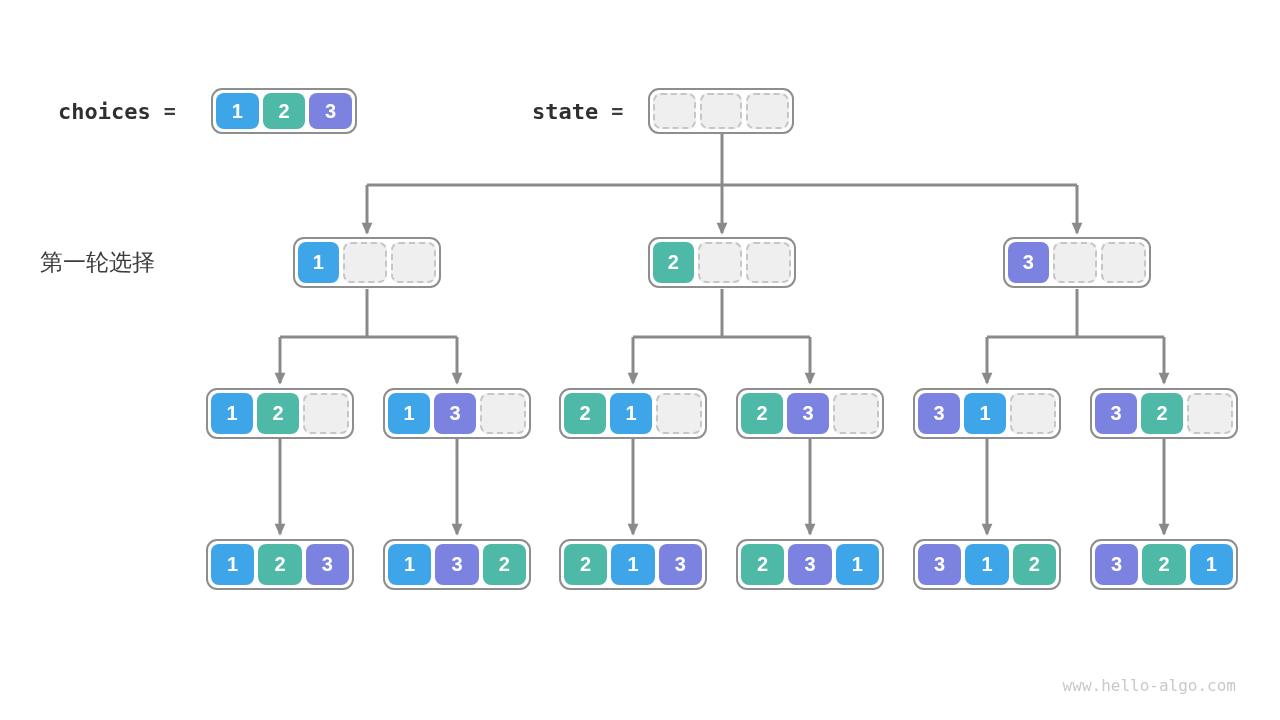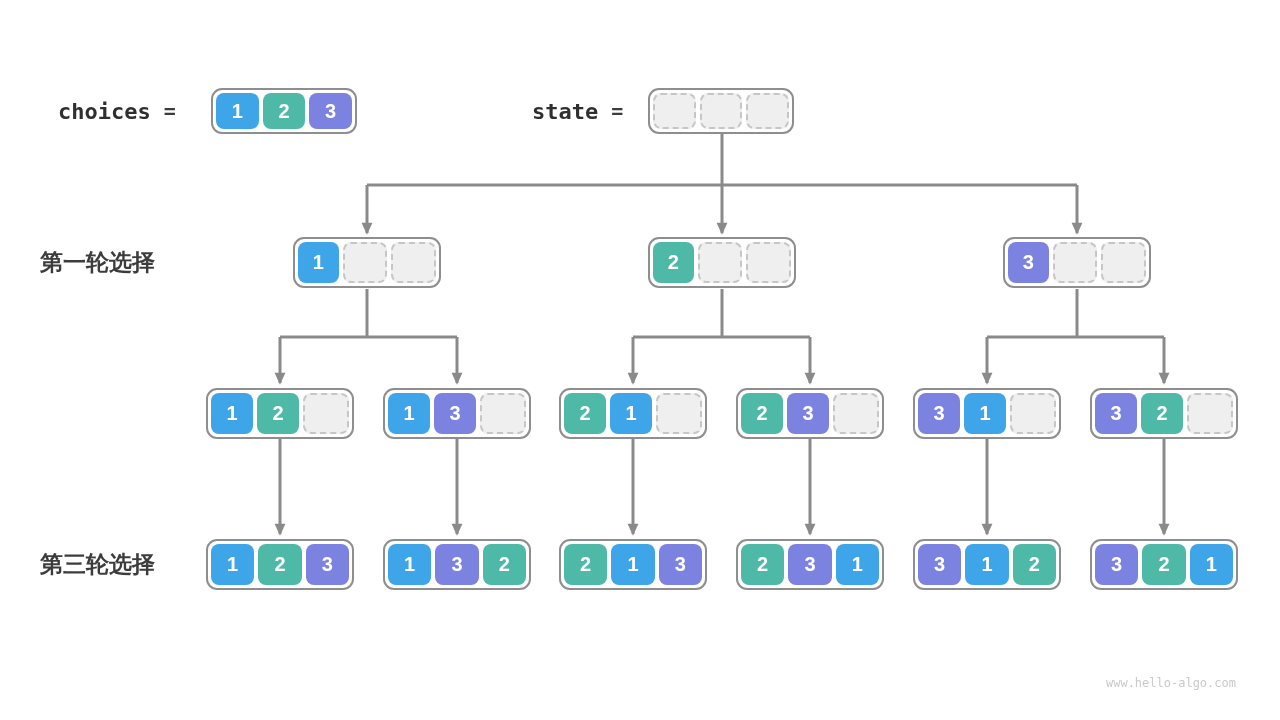--- a/index.html
+++ b/index.html
@@ -36,26 +36,26 @@
     font-family:"Liberation Sans","DejaVu Sans",sans-serif;
     font-weight:bold; font-size:20px; color:var(--cell-ink);
   }
   .cell.v1{background:var(--c1);}
   .cell.v2{background:var(--c2);}
   .cell.v3{background:var(--c3);}
   .cell.empty{background:var(--empty-fill); border:2px dashed var(--empty-border);}
 
   .row-label{
     position:absolute; left:40px; height:51px; display:flex; align-items:center;
-    font-size:23px; color:var(--ink); font-weight:700;
+    font-size:23px; color:var(--ink); font-weight:400;
   }
   .watermark{
     position:absolute; right:44px; top:676px;
     font-family:"DejaVu Sans Mono","Liberation Mono",monospace;
-    font-size:12px; color:var(--wm);
+    font-size:16px; color:var(--wm);
   }
 </style>
 </head>
 <body>
 
 <div class="canvas">
 
   <svg class="connectors" viewBox="0 0 1280 720">
     <defs>
       <marker id="ah" viewBox="0 0 12 12" refX="10.5" refY="6" markerWidth="13" markerHeight="13" markerUnits="userSpaceOnUse" orient="auto">
@@ -104,21 +104,20 @@
     <span>state</span>
     <span class="eq">=</span>
   </div>
   <div class="box top" style="left:648px;top:88px">
     <span class="cell empty"></span>
     <span class="cell empty"></span>
     <span class="cell empty"></span>
   </div>
 
   <div class="row-label" style="top:237px">第一轮选择</div>
-  <div class="row-label" style="top:539px">第三轮选择</div>
 
   <div class="box node" style="left:293px;top:237px">
     <span class="cell v1">1</span>
     <span class="cell empty"></span>
     <span class="cell empty"></span>
   </div>
   <div class="box node" style="left:648px;top:237px">
     <span class="cell v2">2</span>
     <span class="cell empty"></span>
     <span class="cell empty"></span>

